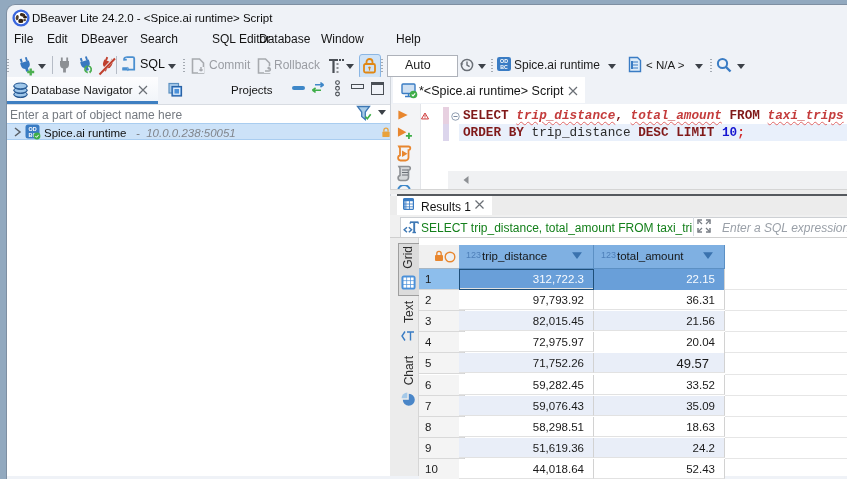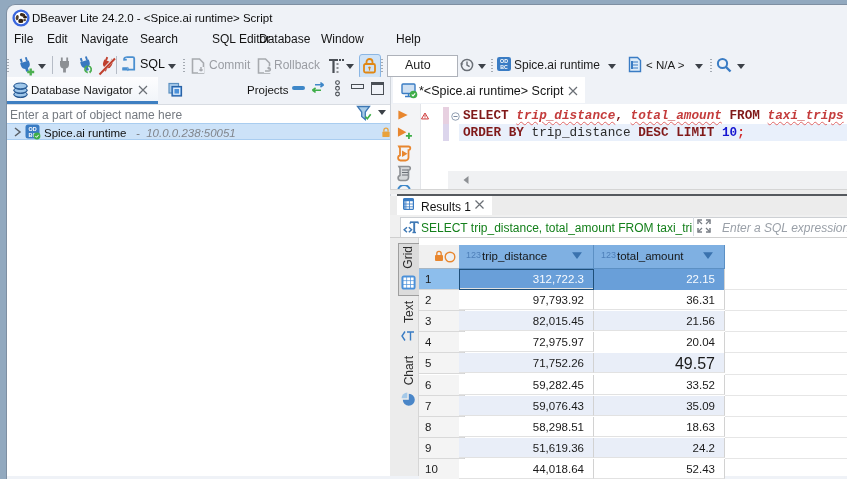--- a/index.html
+++ b/index.html
@@ -26,21 +26,21 @@
       <ellipse cx="13.1" cy="8.2" rx="1.8" ry="1.4" fill="#2f2013"></ellipse>
       <ellipse cx="8.8" cy="11.9" rx="2.6" ry="2.2" fill="#2f2013"></ellipse>
       <ellipse cx="12.6" cy="11.1" rx="1.5" ry="1.1" fill="#53402e"></ellipse>
     </svg>
   </div>
   <div class="abs" style="left:32px;top:12px;font-size:11.5px;color:#0c0c0c;">DBeaver Lite 24.2.0 - &lt;Spice.ai runtime&gt; Script</div>
 
   <div class="abs" style="left:0;top:32px;height:20px;">
     <span class="menu-item abs" style="left:14px;">File</span>
     <span class="menu-item abs" style="left:47px;">Edit</span>
-    <span class="menu-item abs" style="left:81px;">Navigate</span>
+    <span class="menu-item abs" style="left:81px;">DBeaver</span>
     <span class="menu-item abs" style="left:140px;">Search</span>
     <span class="menu-item abs" style="left:191px;margin-left:21px;">SQL Editor</span>
     <span class="menu-item abs" style="left:259px;">Database</span>
     <span class="menu-item abs" style="left:321px;">Window</span>
     <span class="menu-item abs" style="left:396px;">Help</span>
   </div>
 
   <div class="abs" id="toolbar" style="left:0;top:53px;width:847px;height:27px;">
     <div class="grip" style="left:7px;"></div>
 
@@ -178,21 +178,21 @@
     <span class="abs" style="left:31px;top:7px;font-size:11.5px;color:#141414;">Database Navigator</span>
     <svg class="abs" style="left:138px;top:8px;" width="10" height="10" viewBox="0 0 10 10">
         <path d="M1 1 L9 9 M9 1 L1 9" stroke="#6a6f75" stroke-width="1.2"></path>
       </svg>
 
     <svg class="abs" style="left:167px;top:5px;" width="16" height="16" viewBox="0 0 16 16">
       <rect x="2" y="1.5" width="9.5" height="9.5" fill="#aacdec" stroke="#5a8fc0" stroke-width="1.2"></rect>
       <rect x="5" y="4.5" width="9.5" height="9.5" fill="#4a90d9" stroke="#2a62a5" stroke-width="1.2"></rect>
       <rect x="6.8" y="6.3" width="5.9" height="5.9" fill="none" stroke="#eaf2fa" stroke-width="1.2"></rect>
     </svg>
-    <span class="abs" style="left:200px;top:7px;font-size:11.5px;color:#141414;padding-left:47px;">Projects</span>
+    <span class="abs" style="left:184px;top:7px;font-size:11.5px;color:#141414;padding-left:47px;">Projects</span>
 
     <div class="abs" style="left:292px;top:9px;width:13px;height:4px;background:#3e87c8;border-radius:2px;"></div>
     <svg class="abs" style="left:309px;top:5px;" width="18" height="11" viewBox="0 0 18 11">
       <path d="M6 2.8 H14.6 M14.6 2.8 l-3.2 -2.2 M14.6 2.8 l-3.2 2.2" stroke="#3e87c8" stroke-width="1.6" fill="none"></path>
       <path d="M12 8.2 H3.4 M3.4 8.2 l3.2 -2.2 M3.4 8.2 l3.2 2.2" stroke="#3fae49" stroke-width="1.6" fill="none"></path>
     </svg>
     <svg class="abs" style="left:333px;top:3px;" width="9" height="17" viewBox="0 0 9 17">
       <circle cx="4.5" cy="2.6" r="1.9" fill="none" stroke="#4a4f55" stroke-width="1.1"></circle>
       <circle cx="4.5" cy="8.3" r="1.9" fill="none" stroke="#4a4f55" stroke-width="1.1"></circle>
       <circle cx="4.5" cy="14" r="1.9" fill="none" stroke="#4a4f55" stroke-width="1.1"></circle>
@@ -389,21 +389,21 @@
         <div class="abs" style="left:0;top:73.2px;width:39px;height:20.1px;background:#f4f4f4;border-right:1px solid #c9c9c9;border-bottom:1px solid #d9d9d9;font-size:11.5px;color:#1a1a1a;padding-left:6px;line-height:21.1px;">3</div>
         <div class="abs" style="left:40px;top:73.2px;width:134px;height:20.1px;background:#e9eef8;border-right:1px solid #d2d2d2;border-bottom:1px solid #e2e2e2;font-size:11.5px;color:#1a1a1a;text-align:right;padding-right:9px;line-height:21.1px;box-sizing:border-box;width:135px;">82,015.45</div>
         <div class="abs" style="left:175px;top:73.2px;height:20.1px;background:#e9eef8;border-right:1px solid #d2d2d2;border-bottom:1px solid #e2e2e2;font-size:11.5px;color:#1a1a1a;text-align:right;padding-right:9px;line-height:21.1px;box-sizing:border-box;width:131px;">21.56</div>
         <div class="abs" style="left:306px;top:93.30000000000001px;width:122px;height:1px;background:#e6e6e6;"></div>
         <div class="abs" style="left:0;top:94.30000000000001px;width:39px;height:20.1px;background:#f4f4f4;border-right:1px solid #c9c9c9;border-bottom:1px solid #d9d9d9;font-size:11.5px;color:#1a1a1a;padding-left:6px;line-height:21.1px;">4</div>
         <div class="abs" style="left:40px;top:94.30000000000001px;width:134px;height:20.1px;background:#ffffff;border-right:1px solid #d2d2d2;border-bottom:1px solid #e2e2e2;font-size:11.5px;color:#1a1a1a;text-align:right;padding-right:9px;line-height:21.1px;box-sizing:border-box;width:135px;">72,975.97</div>
         <div class="abs" style="left:175px;top:94.30000000000001px;height:22px;background:#ffffff;border-right:1px solid #d2d2d2;border-bottom:1px solid #e2e2e2;font-size:11.5px;color:#1a1a1a;text-align:right;padding-right:9px;line-height:21.1px;box-sizing:border-box;width:131px;">20.04</div>
         <div class="abs" style="left:306px;top:114.4px;width:122px;height:1px;background:#e6e6e6;"></div>
         <div class="abs" style="left:0;top:115.4px;width:39px;height:20.1px;background:#f4f4f4;border-right:1px solid #c9c9c9;border-bottom:1px solid #d9d9d9;font-size:11.5px;color:#1a1a1a;padding-left:6px;line-height:21.1px;">5</div>
         <div class="abs" style="left:40px;top:115.4px;width:134px;height:20.1px;background:#e9eef8;border-right:1px solid #d2d2d2;border-bottom:1px solid #e2e2e2;font-size:11.5px;color:#1a1a1a;text-align:right;padding-right:9px;line-height:21.1px;box-sizing:border-box;width:135px;">71,752.26</div>
-        <div class="abs" style="left:175px;top:115.4px;height:20.1px;background:#e9eef8;border-right:1px solid #d2d2d2;border-bottom:1px solid #e2e2e2;font-size:16px;color:#1a1a1a;text-align:right;padding-right:9px;line-height:21.1px;box-sizing:border-box;width:131px;">49.57</div>
+        <div class="abs" style="left:175px;top:115.4px;height:20.1px;background:#e9eef8;border-right:1px solid #d2d2d2;border-bottom:1px solid #e2e2e2;font-size:13px;color:#1a1a1a;text-align:right;padding-right:15px;line-height:21.1px;box-sizing:border-box;width:131px;">49.57</div>
         <div class="abs" style="left:306px;top:135.5px;width:122px;height:1px;background:#e6e6e6;"></div>
         <div class="abs" style="left:0;top:136.5px;width:39px;height:20.1px;background:#f4f4f4;border-right:1px solid #c9c9c9;border-bottom:1px solid #d9d9d9;font-size:11.5px;color:#1a1a1a;padding-left:6px;line-height:21.1px;">6</div>
         <div class="abs" style="left:40px;top:136.5px;width:134px;height:20.1px;background:#ffffff;border-right:1px solid #d2d2d2;border-bottom:1px solid #e2e2e2;font-size:11.5px;color:#1a1a1a;text-align:right;padding-right:9px;line-height:21.1px;box-sizing:border-box;width:135px;">59,282.45</div>
         <div class="abs" style="left:175px;top:136.5px;height:20.1px;background:#ffffff;border-right:1px solid #d2d2d2;border-bottom:1px solid #e2e2e2;font-size:11.5px;color:#1a1a1a;text-align:right;padding-right:9px;line-height:21.1px;box-sizing:border-box;width:131px;">33.52</div>
         <div class="abs" style="left:306px;top:156.6px;width:122px;height:1px;background:#e6e6e6;"></div>
         <div class="abs" style="left:0;top:157.60000000000002px;width:39px;height:20.1px;background:#f4f4f4;border-right:1px solid #c9c9c9;border-bottom:1px solid #d9d9d9;font-size:11.5px;color:#1a1a1a;padding-left:6px;line-height:21.1px;">7</div>
         <div class="abs" style="left:40px;top:157.60000000000002px;width:134px;height:20.1px;background:#e9eef8;border-right:1px solid #d2d2d2;border-bottom:1px solid #e2e2e2;font-size:11.5px;color:#1a1a1a;text-align:right;padding-right:9px;line-height:21.1px;box-sizing:border-box;width:135px;">59,076.43</div>
         <div class="abs" style="left:175px;top:157.60000000000002px;height:20.1px;background:#e9eef8;border-right:1px solid #d2d2d2;border-bottom:1px solid #e2e2e2;font-size:11.5px;color:#1a1a1a;text-align:right;padding-right:9px;line-height:21.1px;box-sizing:border-box;width:131px;">35.09</div>
         <div class="abs" style="left:306px;top:177.70000000000002px;width:122px;height:1px;background:#e6e6e6;"></div>
         <div class="abs" style="left:0;top:178.70000000000002px;width:39px;height:20.1px;background:#f4f4f4;border-right:1px solid #c9c9c9;border-bottom:1px solid #d9d9d9;font-size:11.5px;color:#1a1a1a;padding-left:6px;line-height:21.1px;">8</div>

